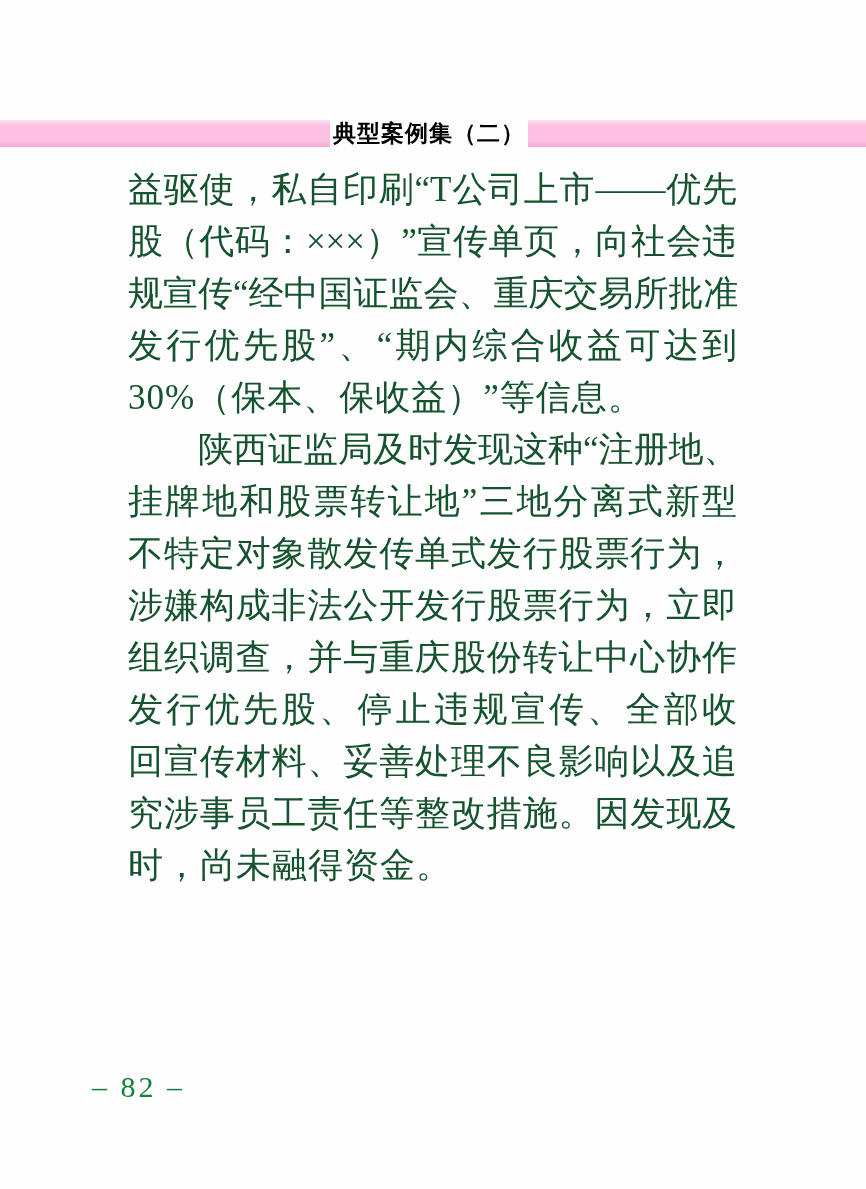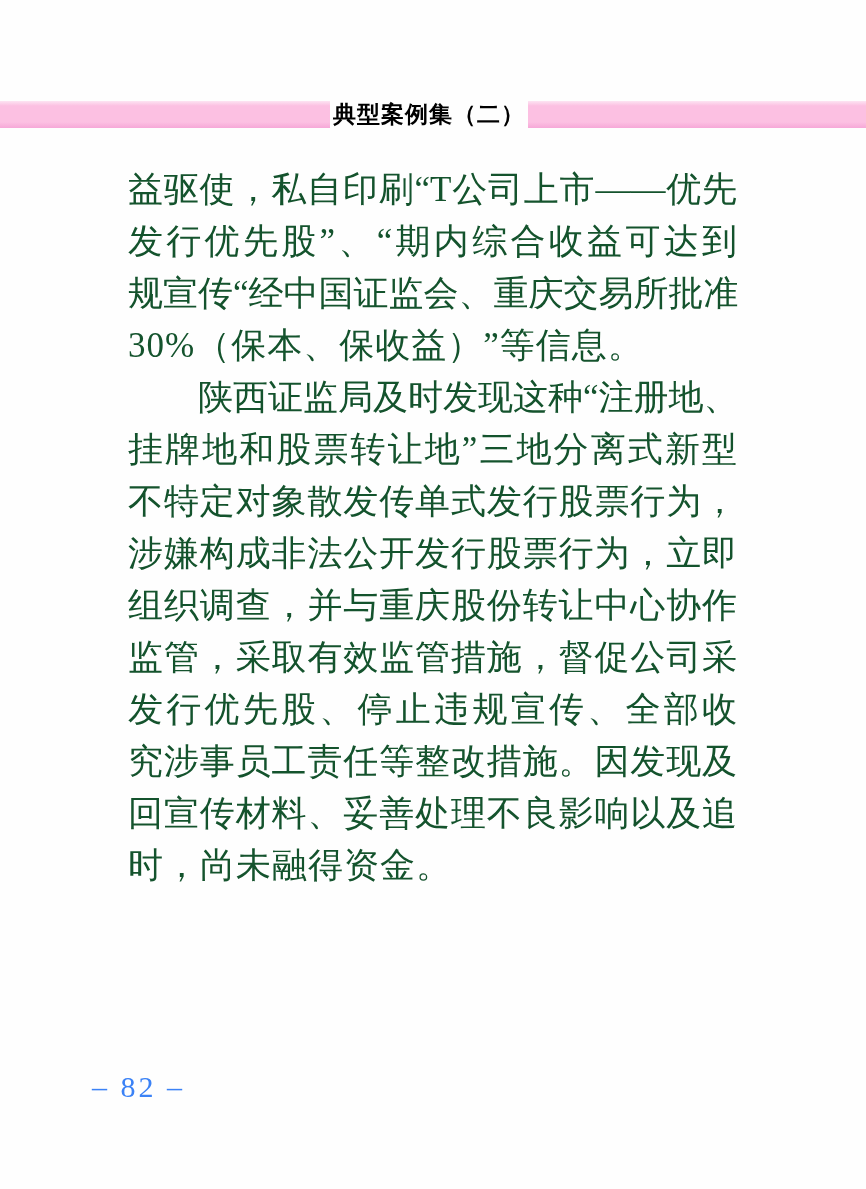--- a/index.html
+++ b/index.html
@@ -14,21 +14,21 @@
     background: #fefefe;
     overflow: hidden;
     font-family: "Liberation Serif", "DejaVu Serif", serif;
     color: #111111;
   }
 
   
   .running-head {
     position: absolute;
     left: 0;
-    top: 101px;
+    top: 120px;
     width: 786px;
     height: 27px;
     padding-left: 30px;
   }
   .head-bar {
     position: absolute;
     top: 0;
     height: 27px;
     background: linear-gradient(180deg,
       #fde4f3 0%,
@@ -80,47 +80,47 @@
     text-indent: 70px;
   }
 
   
   .folio {
     position: absolute;
     left: 92px;
     top: 1070px;
     font-size: 30px;
     letter-spacing: 3px;
-    color: #3b82f6;
+    color: #15803d;
     white-space: nowrap;
   }
 </style>
 </head>
 <body>
 
 <div class="page">
 
   <div class="running-head">
     <div class="head-bar left"></div>
     <div class="head-title">典型案例集（二）</div>
     <div class="head-bar right"></div>
   </div>
 
   <div class="body-text">
     <div class="text-line">益驱使，私自印刷“T公司上市——优先</div>
+    <div class="text-line">股（代码：×××）”宣传单页，向社会违</div>
+    <div class="text-line">规宣传“经中国证监会、重庆交易所批准</div>
     <div class="text-line">发行优先股”、“期内综合收益可达到</div>
-    <div class="text-line">规宣传“经中国证监会、重庆交易所批准</div>
     <div class="text-line para-end">30%（保本、保收益）”等信息。</div>
     <div class="text-line para-indent">陕西证监局及时发现这种“注册地、</div>
     <div class="text-line">挂牌地和股票转让地”三地分离式新型</div>
     <div class="text-line">不特定对象散发传单式发行股票行为，</div>
     <div class="text-line">涉嫌构成非法公开发行股票行为，立即</div>
     <div class="text-line">组织调查，并与重庆股份转让中心协作</div>
-    <div class="text-line">监管，采取有效监管措施，督促公司采</div>
     <div class="text-line">发行优先股、停止违规宣传、全部收</div>
+    <div class="text-line">回宣传材料、妥善处理不良影响以及追</div>
     <div class="text-line">究涉事员工责任等整改措施。因发现及</div>
-    <div class="text-line">回宣传材料、妥善处理不良影响以及追</div>
     <div class="text-line para-end">时，尚未融得资金。</div>
   </div>
 
   <div class="folio">– 82 –</div>
 
 </div>
 
 </body></html>

